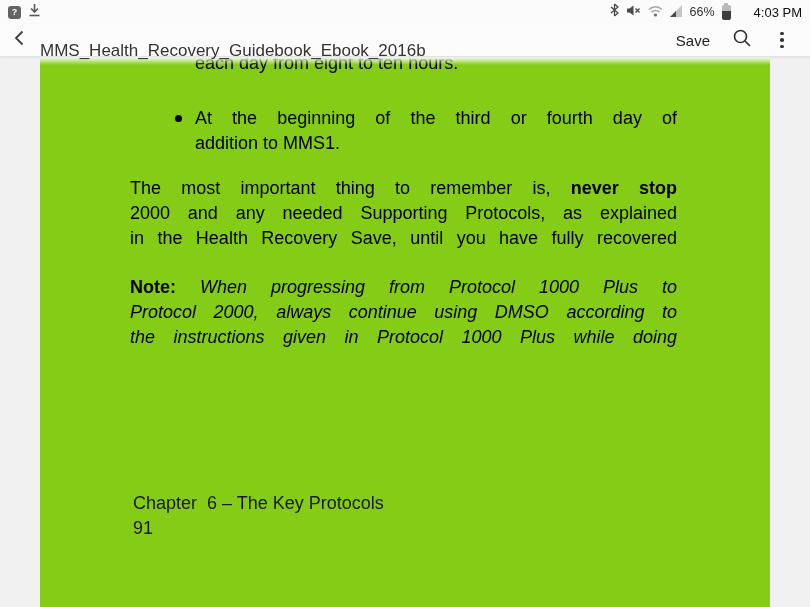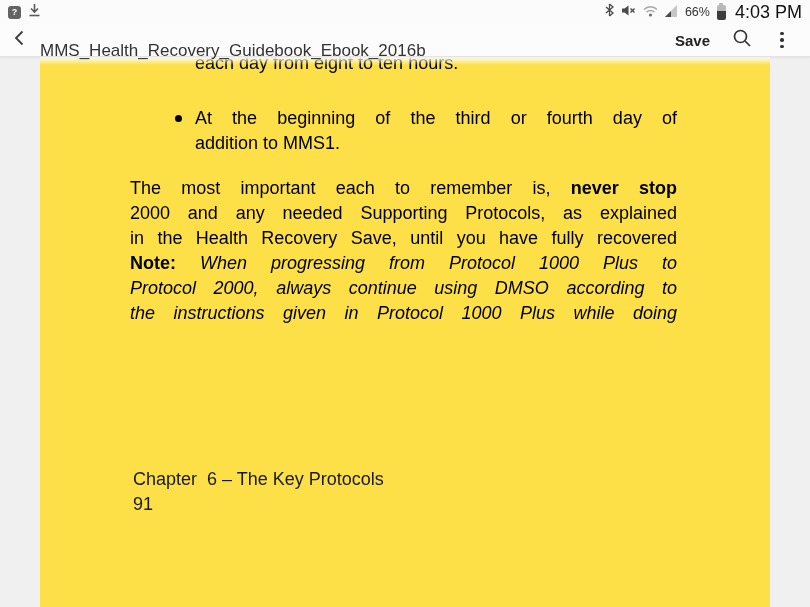--- a/index.html
+++ b/index.html
@@ -9,68 +9,68 @@
   
   .statusbar { position:absolute; left:0; top:0; width:810px; height:24px;
                background:#fbfbfb; display:flex; align-items:center;
                justify-content:space-between; padding:0 8px; }
   .sb-left, .sb-right { display:flex; align-items:center; gap:7px; }
   .qicon { width:13px; height:13px; background:#636363; border-radius:3px;
            color:#fff; font-size:9px; font-weight:bold; line-height:13px;
            text-align:center; }
   .sb-right { }
   .sb-text { font-size:12.5px; color:#333; }
-  .sb-time { font-size:18px; color:#111; margin-left:2px; }
+  .sb-time { font-size:13px; color:#111; margin-left:16px; }
   .battery { width:9px; height:15px; border-radius:2px;
              background:linear-gradient(to top, #3d3d3d 62%, #b9b9b9 62%);
              position:relative; }
   .battery::before { content:""; position:absolute; top:-2px; left:2.5px;
                      width:4px; height:2px; background:#b9b9b9;
                      border-radius:1px 1px 0 0; }
 
   
   .toolbar { position:absolute; left:0; top:24px; width:810px; height:33px;
              background:#fcfcfc; display:flex; align-items:center;
              border-bottom:1px solid #e3e3e3;
              box-shadow:0 1px 2px rgba(0,0,0,0.06); z-index:5; }
   .back-btn { width:40px; height:33px; display:flex; align-items:center;
               justify-content:center; cursor:pointer; }
   .tb-title { font-size:17px; color:#333; letter-spacing:0;margin-top:22px; }
   .tb-right { margin-left:auto; display:flex; align-items:center; gap:4px;
               padding-right:10px; }
-  .save-btn { font-size:15px; font-weight:bold; color:#222; padding:6px 10px;
+  .save-btn { font-size:15px; font-weight:normal; color:#222; padding:6px 10px;
               cursor:pointer; }
   .icon-btn { width:36px; height:33px; display:flex; align-items:center;
               justify-content:center; cursor:pointer; }
   .dots { display:flex; flex-direction:column; gap:3px; }
   .dots i { width:3.5px; height:3.5px; background:#333; border-radius:50%; }
 
   
   .doc-viewport { position:absolute; left:0; top:57px; width:810px; height:550px;
                   background:#f0f0f0; overflow:hidden; }
   .page { position:absolute; left:40px; top:0; width:730px; height:550px;
-          background:#fde047; overflow:hidden; }
+          background:#84cc16; overflow:hidden; }
   .page::before { content:""; position:absolute; left:0; top:0; width:100%;
                   height:8px; z-index:3;
                   background:linear-gradient(#ffffff, rgba(255,255,255,0)); }
   .textblock { position:absolute; left:90px; top:0; width:547px;
                font-size:18px; line-height:25px; color:#000; }
 
   .tline { height:25px; overflow:hidden; }
   .just  { text-align:justify; text-align-last:justify; text-justify:inter-word; }
   .seg-r { font-weight:normal; font-style:normal; }
   .seg-b { font-weight:bold;   font-style:normal; }
   .seg-i { font-weight:normal; font-style:italic; }
 
   .para-continuation { margin-top:-6px; padding-left:65px; }
   .para-bullet { margin-top:30px; padding-left:65px; position:relative; }
   .bullet-dot  { position:absolute; left:45px; top:9px; width:7px; height:7px;
                  border-radius:50%; background:#000; }
   .para-body   { margin-top:20px; }
-  .para-note   { }
+  .para-note   { margin-top:24px; }
 
   .page-footer { margin-top:141px; margin-left:3px; width:510px; height:25px;
                  display:flex; justify-content:space-between;
                  font-size:18px; color:#1a1a1a;flex-direction:column; }
 </style>
 </head>
 <body>
 
 <div class="statusbar">
   <div class="sb-left">
@@ -148,21 +148,21 @@
 
       <div class="para para-continuation">
           <div class="tline"><span class="seg-r">each day from eight to ten hours.</span></div>
         </div>
         <div class="para para-bullet">
           <span class="bullet-dot"></span>
           <div class="tline just"><span class="seg-r">At the beginning of the third or fourth day of</span></div>
           <div class="tline"><span class="seg-r">addition to MMS1.</span></div>
         </div>
         <div class="para para-body">
-          <div class="tline just"><span class="seg-r">The most important each to remember is, </span><span class="seg-b">never stop</span></div>
+          <div class="tline just"><span class="seg-r">The most important thing to remember is, </span><span class="seg-b">never stop</span></div>
           <div class="tline just"><span class="seg-r">2000 and any needed Supporting Protocols, as explained</span></div>
           <div class="tline just"><span class="seg-r">in the Health Recovery Save, until you have fully recovered</span></div>
         </div>
         <div class="para para-note">
           <div class="tline just"><span class="seg-b">Note: </span><span class="seg-i">When progressing from Protocol 1000 Plus to</span></div>
           <div class="tline just"><span class="seg-i">Protocol 2000, always continue using DMSO according to</span></div>
           <div class="tline just"><span class="seg-i">the instructions given in Protocol 1000 Plus while doing</span></div>
         </div>
         <div class="page-footer">
         <span>Chapter &nbsp;6 – The Key Protocols</span>

